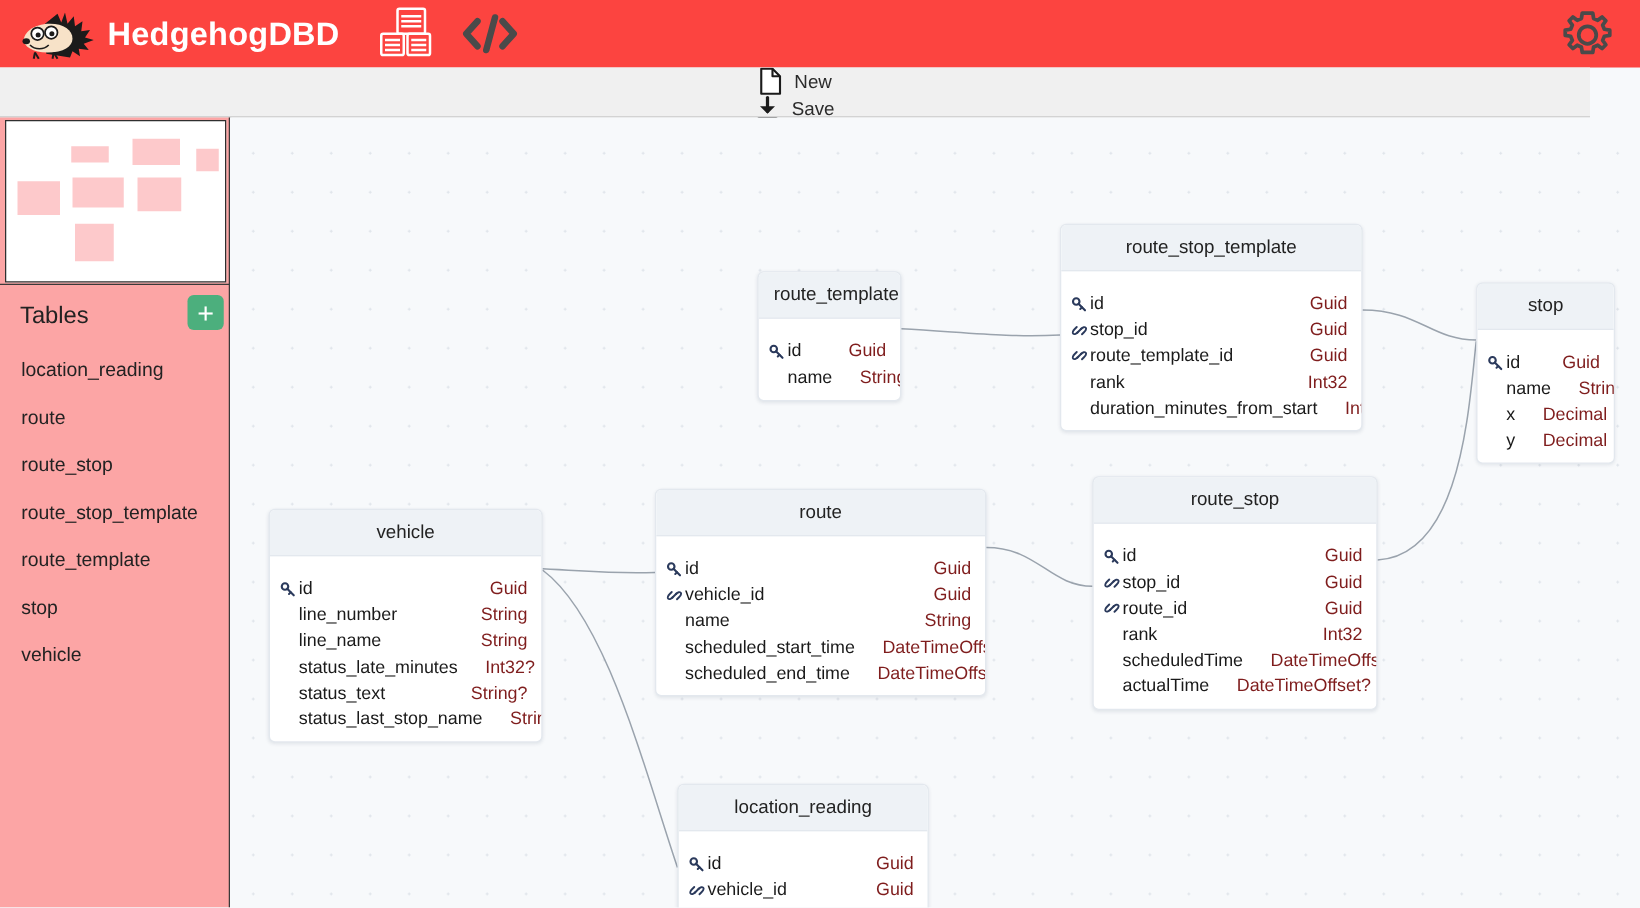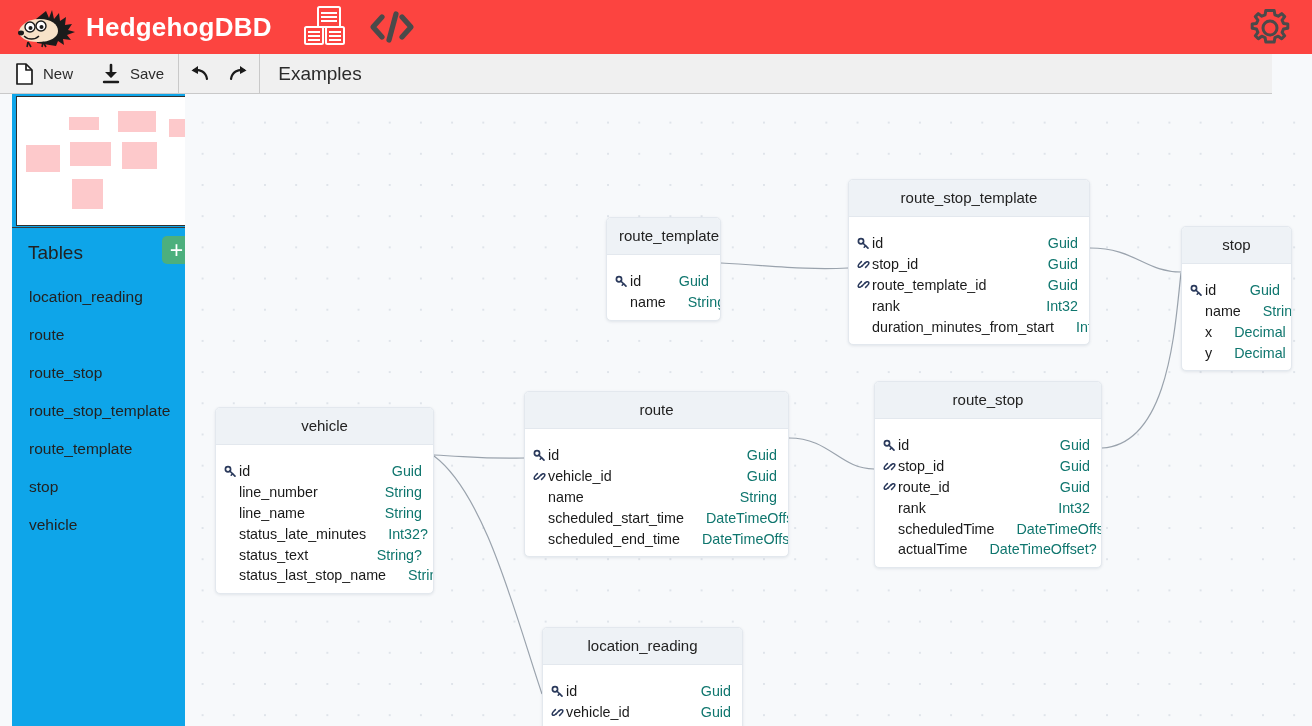--- a/index.html
+++ b/index.html
@@ -23,39 +23,39 @@
   }
   .top-icons{display:flex;align-items:center;margin-left:30px;gap:20px;}
   .icon-diagram{width:46px;height:44px;}
   .icon-code{width:48px;height:40px;}
   .gear-wrap{position:absolute;right:20px;top:6px;width:44px;height:44px;}
 
   
   .toolbar{
     position:absolute;left:0;top:54px;width:1272px;height:39px;
     background:#f0f0f0;border-bottom:1px solid #c9c9c9;
-    display:flex;align-items:center;
+    display:flex;align-items:center;flex-direction:column;
   }
   .tb-btn{
     display:flex;align-items:center;gap:9px;height:39px;padding:0 14px;
     font-size:15px;color:#2b2b2b;cursor:pointer;user-select:none;
   }
   .tb-btn svg{flex:none;}
   .tb-sep{width:1px;height:39px;background:#c9c9c9;}
   .tb-undo{
     width:40px;height:39px;display:flex;align-items:center;justify-content:center;
     cursor:pointer;color:#2b2b2b;
   }
   .tb-examples{padding:0 18px;font-size:19px;color:#2b2b2b;height:39px;
     display:flex;align-items:center;cursor:pointer;}
 
   
   .sidebar{
-    position:absolute;left:12px;top:94px;width:184px;height:632px;
-    background:#0ea5e9;border-right:1px solid #3a3a3a;
+    position:absolute;left:0;top:94px;width:184px;height:632px;
+    background:#fca5a5;border-right:1px solid #3a3a3a;
     box-sizing:border-box;
   }
   .minimap{
     position:absolute;left:4px;top:2px;width:177px;height:130px;
     background:#ffffff;border:1px solid #2f2f2f;box-sizing:border-box;
   }
   .mm-node{position:absolute;background:#fdc9cb;}
   .mm-div{
     position:absolute;left:0;top:133px;width:184px;height:1px;background:#3a3a3a;
   }
@@ -99,21 +99,21 @@
     font-size:15px;color:#222;text-align:center;padding:9px 12px 10px;
     box-sizing:border-box;
   }
   .card-body{padding:16px 0 7px;}
   .fld{
     display:flex;align-items:center;height:20.8px;padding:0 11px 0 8px;
     font-size:14.3px;white-space:nowrap;box-sizing:border-box;
   }
   .fld .ico{width:15px;flex:none;display:flex;align-items:center;}
   .fld .nm{color:#1a1a1a;}
-  .fld .ty{margin-left:auto;color:#0f766e;padding-left:22px;}
+  .fld .ty{margin-left:auto;color:#7f1d1d;padding-left:22px;}
 </style>
 </head>
 <body>
 
 <div id="app">
 
   <div class="topbar">
     <svg class="brand-logo" viewBox="0 0 64 44">
       <g fill="#1b1b1b">
         <path d="M30 6 L33 13 L36 5 L38 14 L43 8 L44 16 L50 12 L49 20 L56 19 L52 25 L59 27 L51 30 L55 35 L47 34 L48 40 L42 36 L40 41 L21 38 L20 14 Z"></path>

